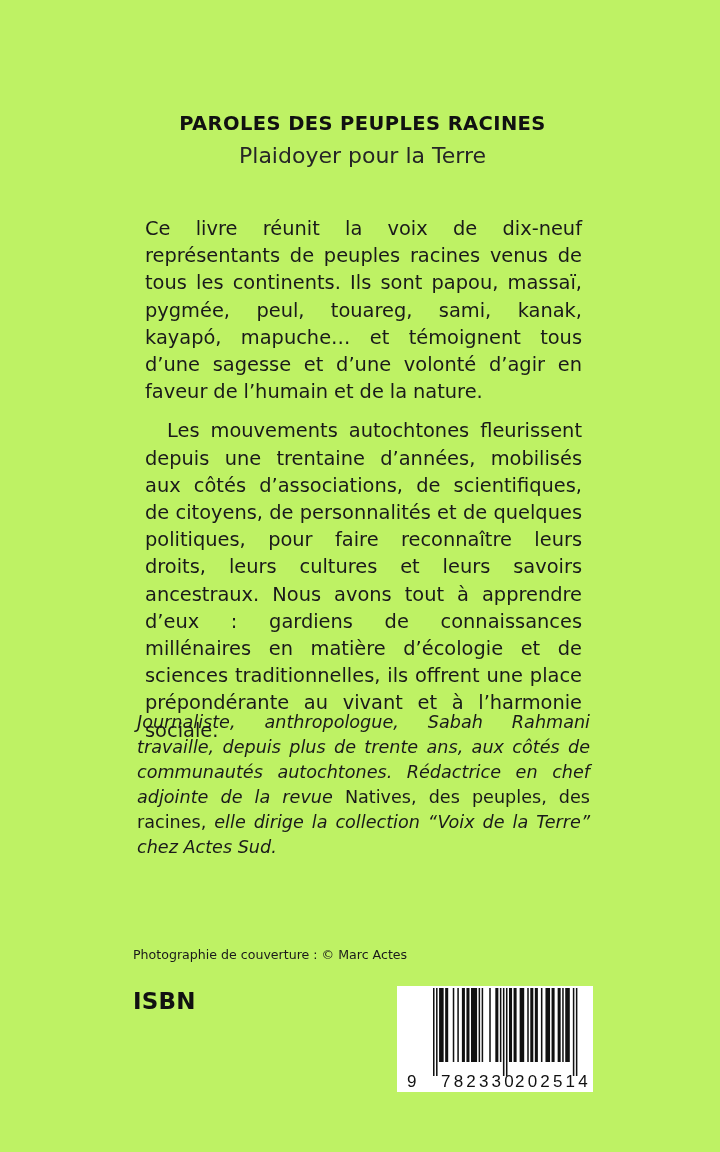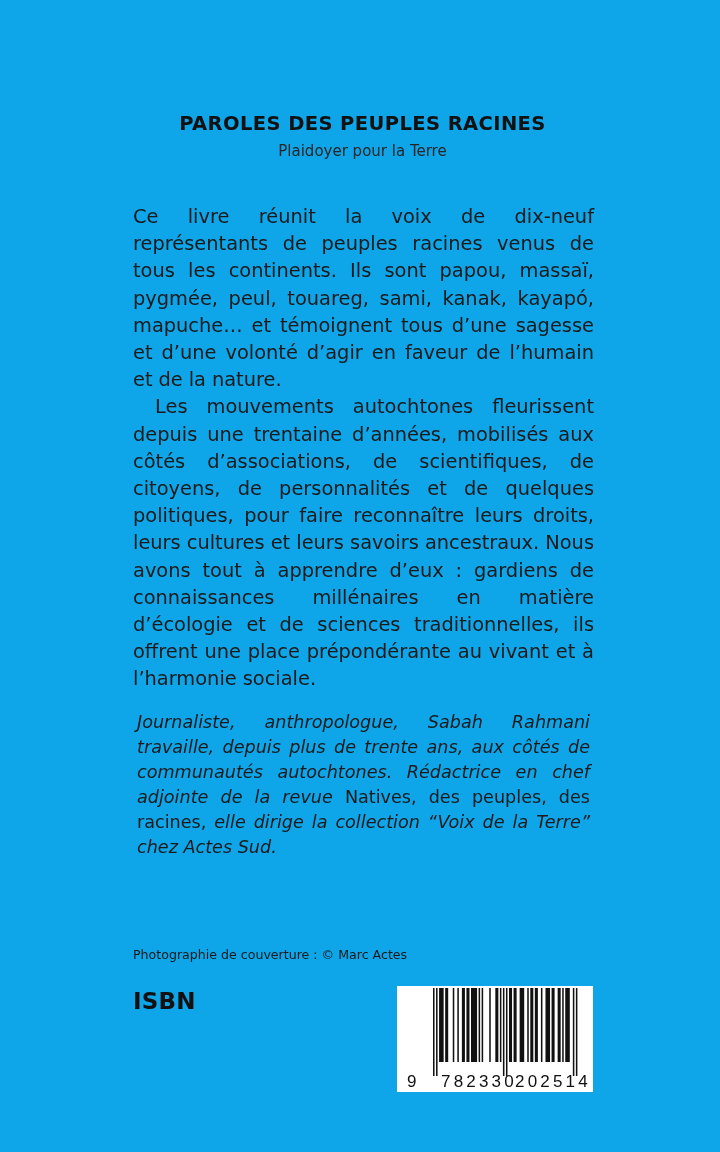--- a/index.html
+++ b/index.html
@@ -12,21 +12,21 @@
     height: 1152px;
     position: relative;
     font-family: "Liberation Sans", sans-serif;
     color: #1a1a1a;
     overflow: hidden;
   }
 
   .page {
     position: absolute;
     inset: 0;
-    background: #0ea5e9;
+    background: #bef264;
   }
 
   
   .title-block {
     position: absolute;
     left: 133px;
     top: 112px;
     width: 459px;
     text-align: center;
   }
@@ -35,35 +35,35 @@
     font-weight: bold;
     font-size: 19.5px;
     letter-spacing: 0.4px;
     line-height: 1.2;
     margin: 0;
     color: #111111;
   }
   .sub-title {
     font-family: "DejaVu Sans", sans-serif;
     font-weight: normal;
-    font-size: 15px;
+    font-size: 22px;
     line-height: 1.25;
     margin: 7px 0 16px 0;
     color: #262626;
   }
 
   
   .blurb {
     position: absolute;
     left: 133px;
     top: 203px;
     width: 461px;
   }
   .blurb p {
-    margin: 0;
+    margin: 12px;
     font-family: "DejaVu Sans", sans-serif;
     font-size: 19.4px;
     line-height: 27.2px;
     text-align: justify;
     text-align-last: left;
     color: #1a1a1a;
     word-spacing: -0.2px;
     hyphens: manual;
   }
   .blurb p.indent {

